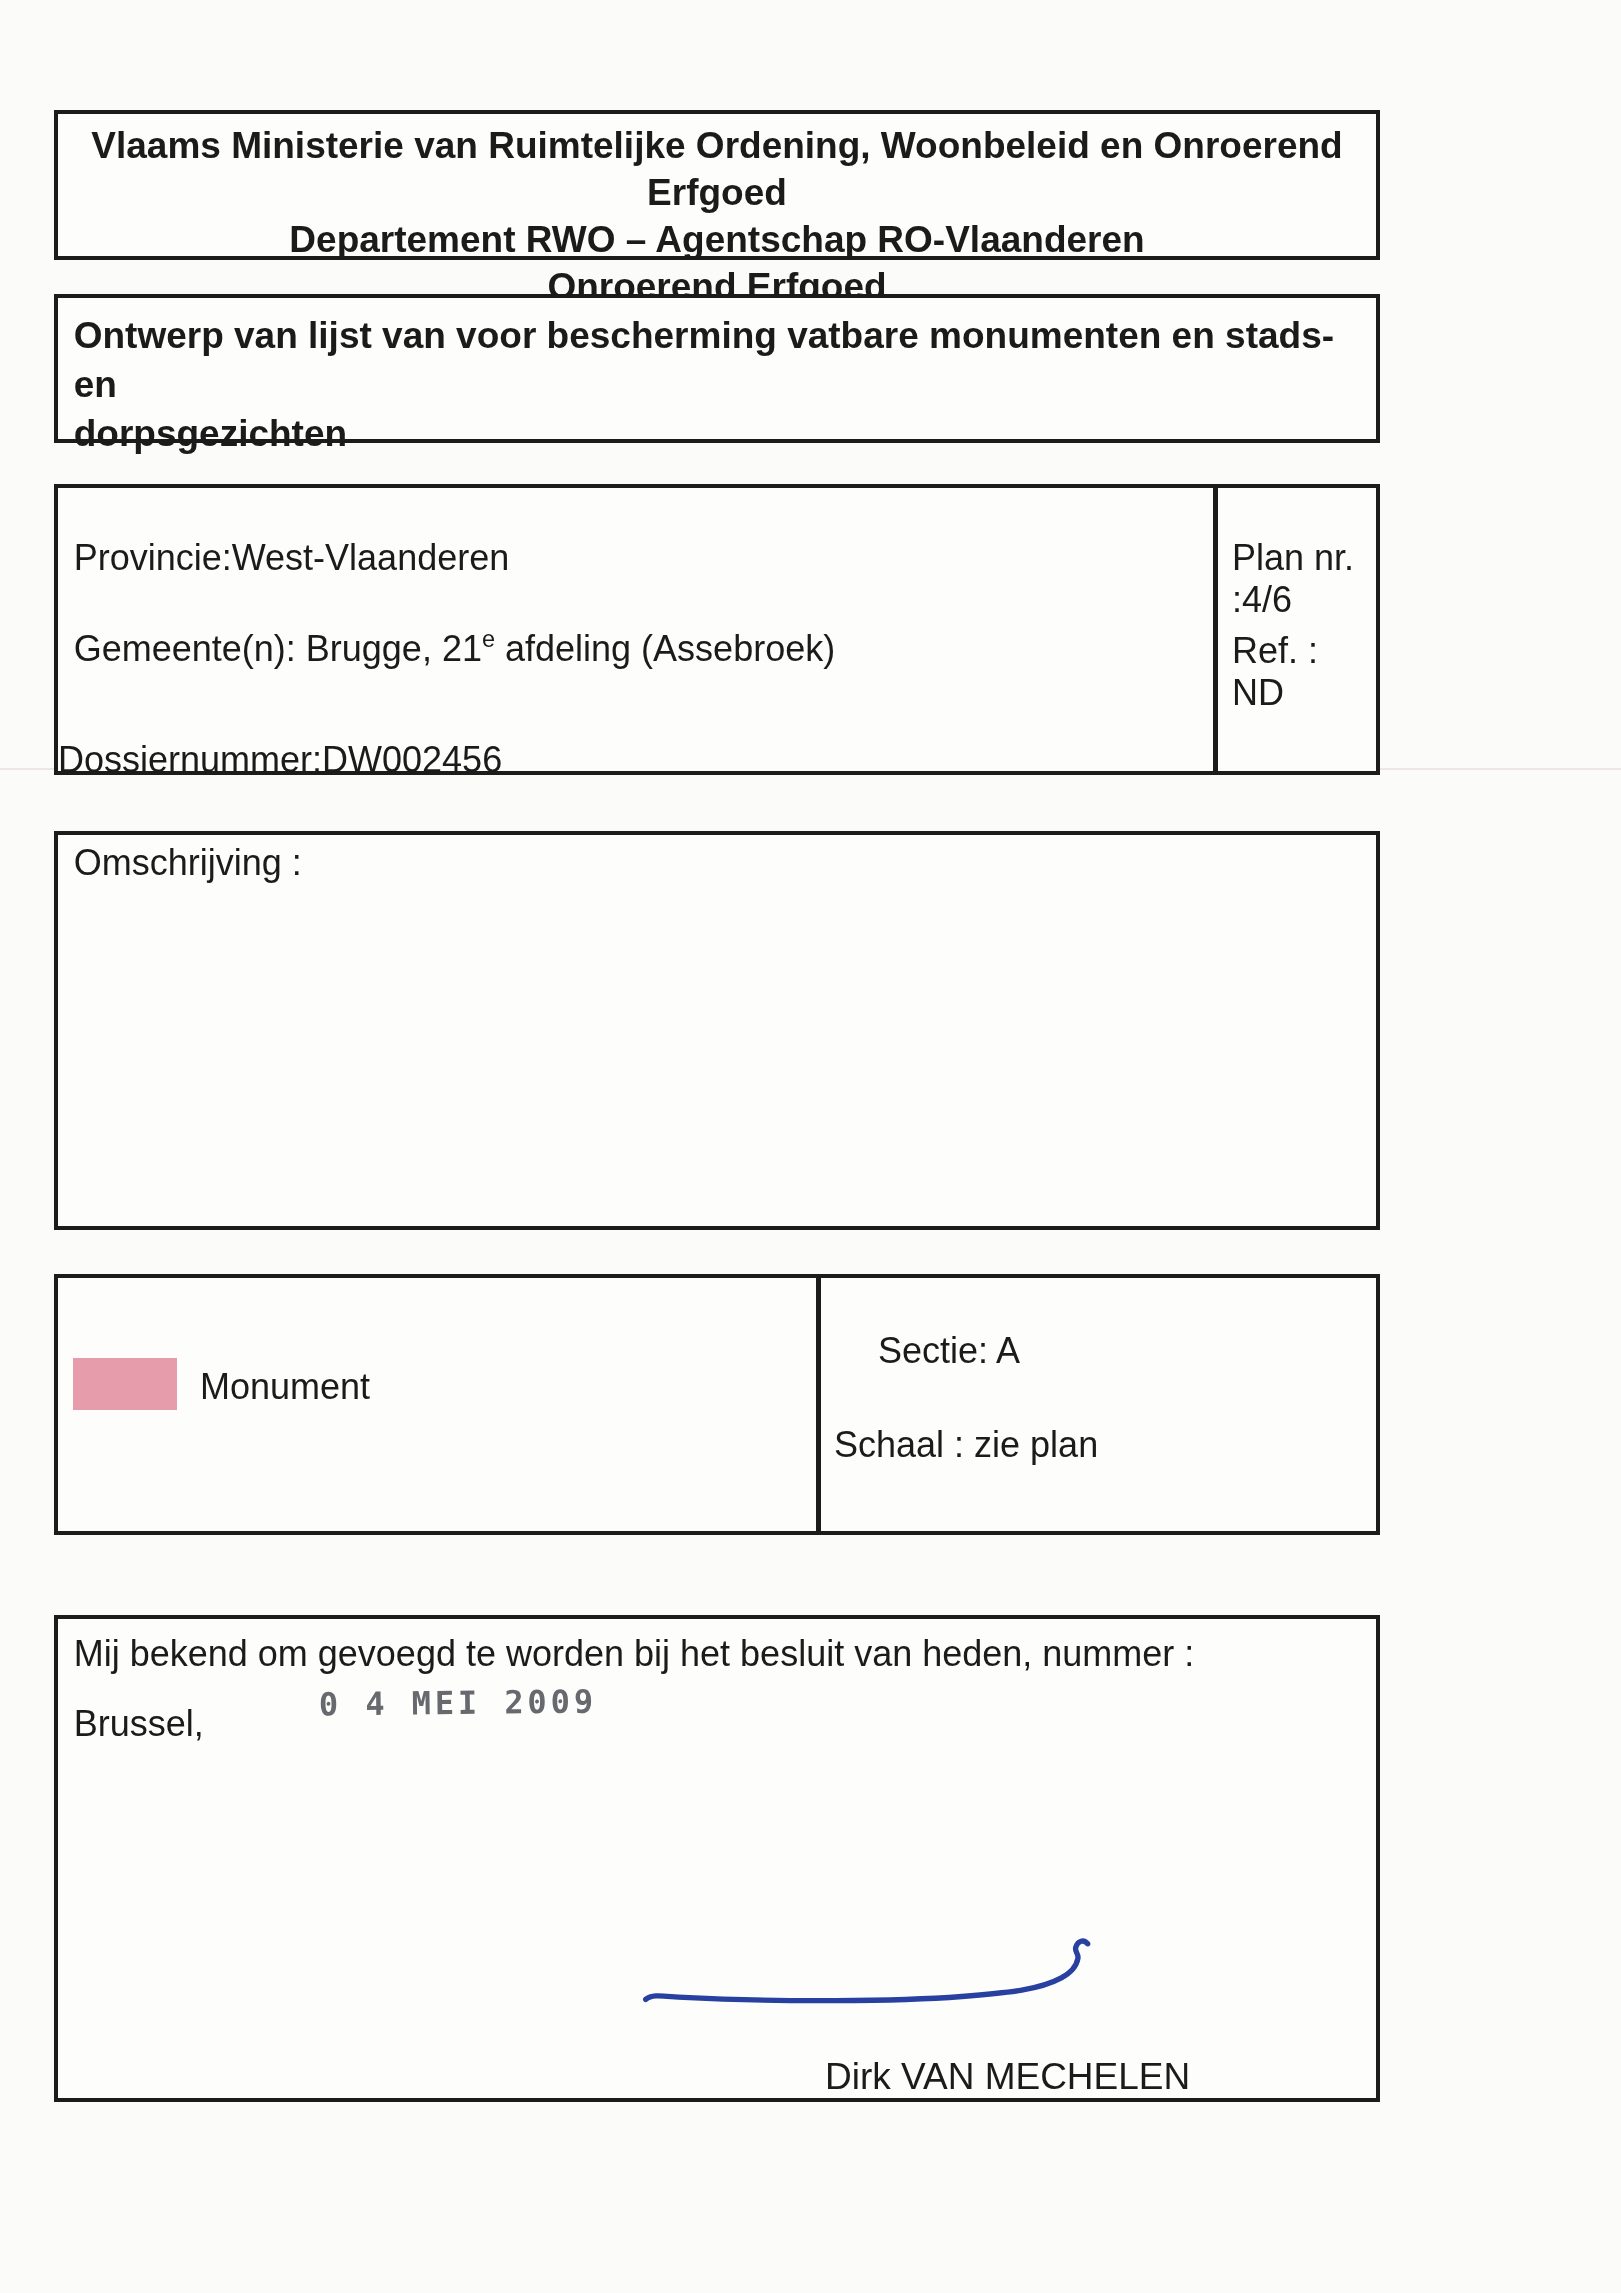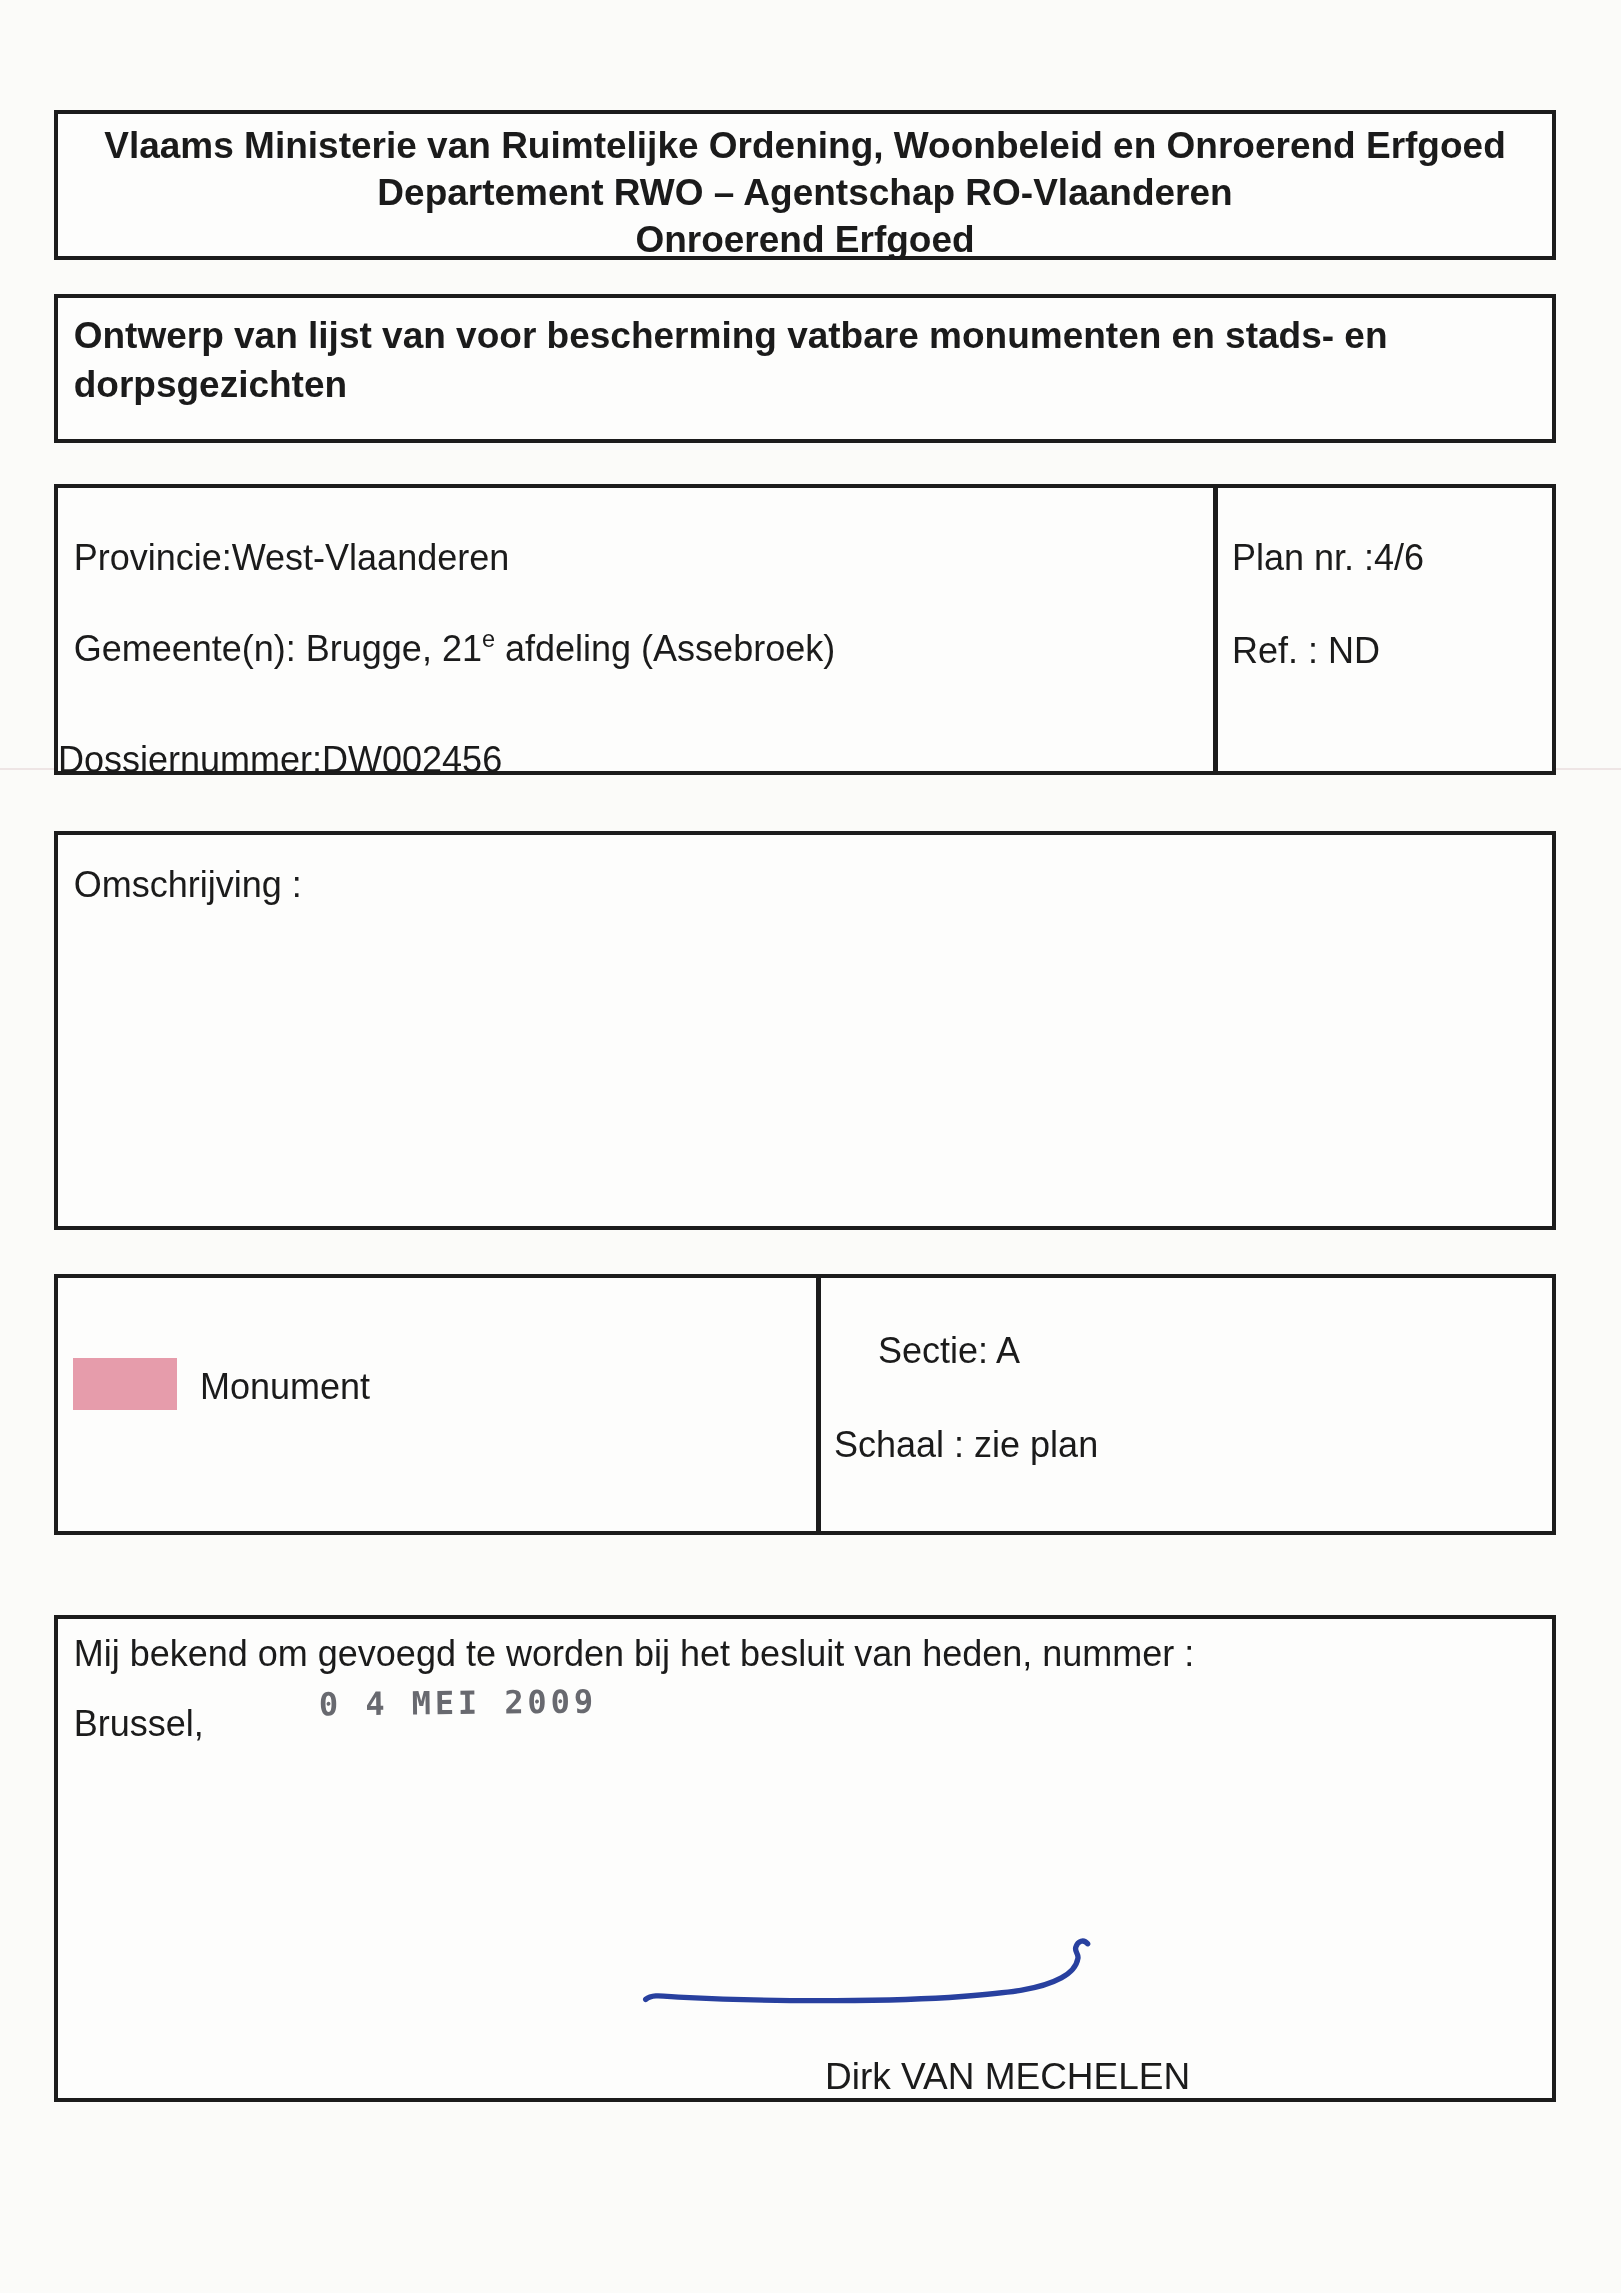--- a/index.html
+++ b/index.html
@@ -8,21 +8,21 @@
     width: 1621px;
     height: 2294px;
     background: #fbfbf9;
     font-family: "Liberation Sans", sans-serif;
     color: #1b1b1b;
     overflow: hidden;
   }
   .box {
     position: absolute;
     left: 54px;
-    width: 1502px;
+    width: 1326px;
     border: 4.9px solid #1c1c1c;
     background: #fdfdfc;
     box-sizing: border-box;
   }
   .multiline { white-space: pre-line; }
 
   
   .header-box { top: 110px; height: 150px; }
   .header-text {
     padding-top: 7.8px;
@@ -50,21 +50,21 @@
   .sup-e { font-size: 23.5px; position: relative; top: -13.7px; }
   .info-divider {
     position: absolute; left: 1155px; top: 0; width: 4.9px; height: 100%;
     background: #1c1c1c;
   }
   .row-plan { left: 1174px; top: 49px; }
   .row-ref  { left: 1174px; top: 142px; }
 
   
   .description-box { top: 831px; height: 399px; }
-  .description-label { padding: 3.9px 15.7px 0 15.7px; font-size: 36px; line-height: 48px; margin-top: 22px; }
+  .description-label { padding: 3.9px 15.7px 0 15.7px; font-size: 36px; line-height: 48px; }
   .description-text  { padding: 0 15.7px; font-size: 36px; line-height: 49px; }
 
   
   .legend-box { top: 1274px; height: 261px; text-decoration: underline; }
   .legend-swatch {
     position: absolute; left: 14.7px; top: 80px; width: 104px; height: 52px;
     background: #e69cab;
   }
   .legend-label { position: absolute; left: 142px; top: 88px; font-size: 36px; }
   .legend-divider {

